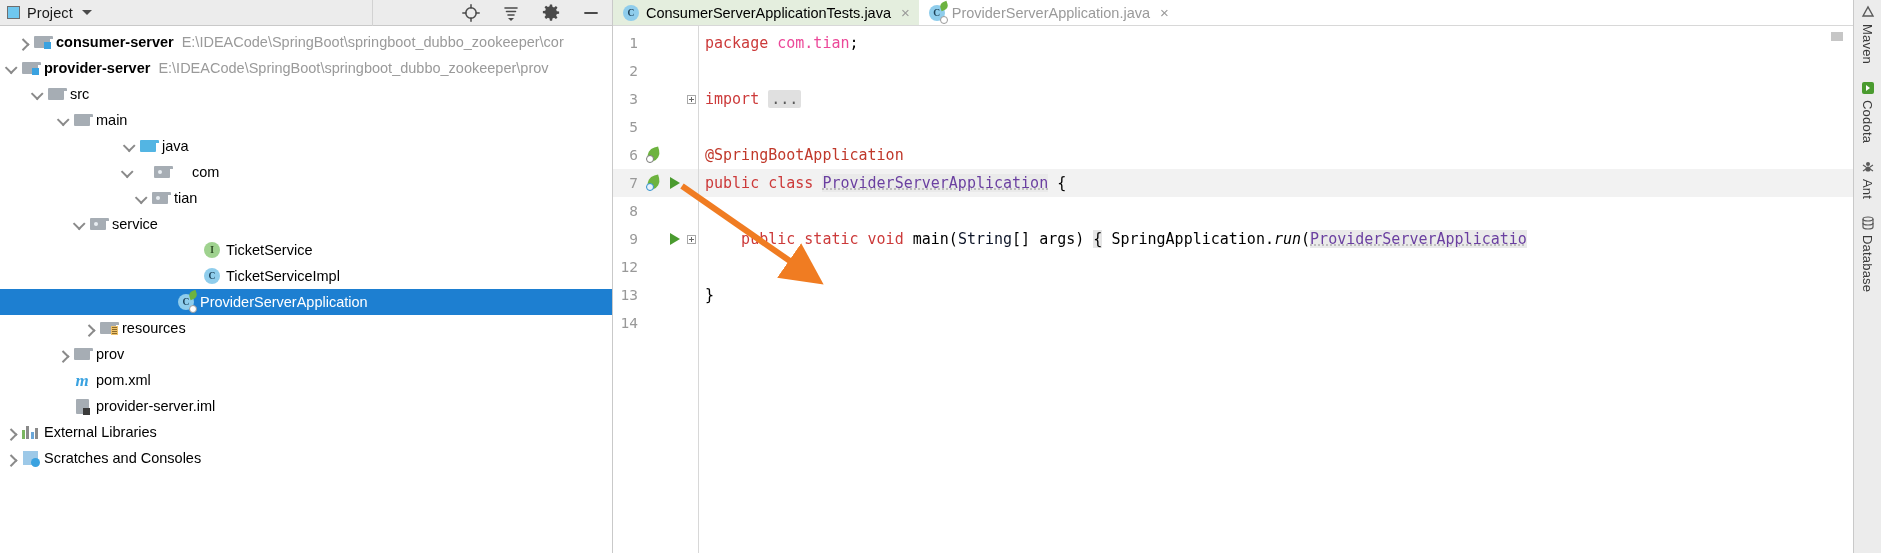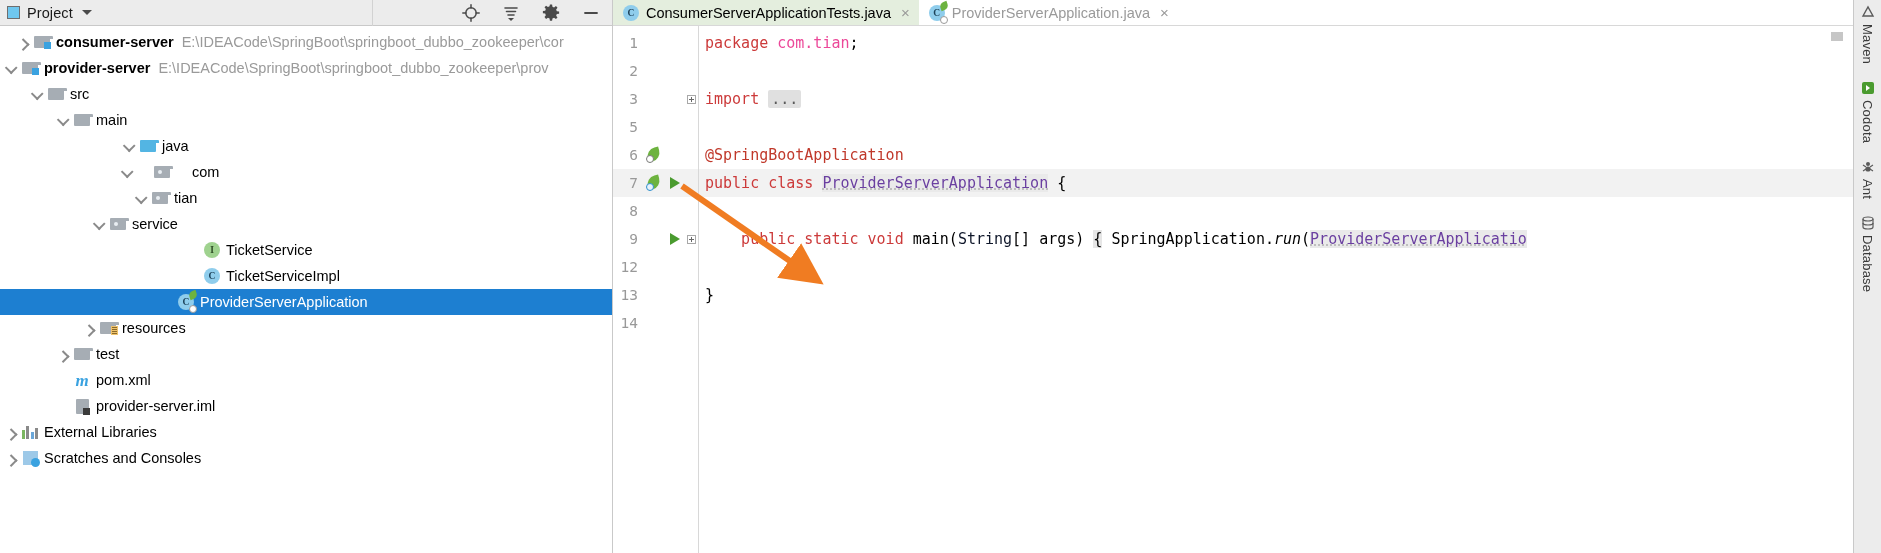--- a/index.html
+++ b/index.html
@@ -312,21 +312,21 @@
           </span>
           <span class="ticon">
             <span class="fld">
               <span class="tab"></span>
               <span class="body"></span>
               <span class="dot"></span>
             </span>
           </span>
           <span class="tlabel">tian</span>
         </div>
-        <div class="trow" style="padding-left: 88px;">
+        <div class="trow" style="padding-left: 68px;">
           <span class="twist">
             <span class="chev down"></span>
           </span>
           <span class="ticon">
             <span class="fld">
               <span class="tab"></span>
               <span class="body"></span>
               <span class="dot"></span>
             </span>
           </span>
@@ -369,21 +369,21 @@
         <div class="trow" style="padding-left: 52px;">
           <span class="twist">
             <span class="chev right"></span>
           </span>
           <span class="ticon">
             <span class="fld">
               <span class="tab"></span>
               <span class="body"></span>
             </span>
           </span>
-          <span class="tlabel">test</span>
+          <span class="tlabel">prov</span>
         </div>
         <div class="trow" style="padding-left: 52px;">
           <span class="twist"></span>
           <span class="ticon">
             <span class="mvn-m">m</span>
           </span>
           <span class="tlabel">pom.xml</span>
         </div>
         <div class="trow" style="padding-left: 52px;">
           <span class="twist"></span>

